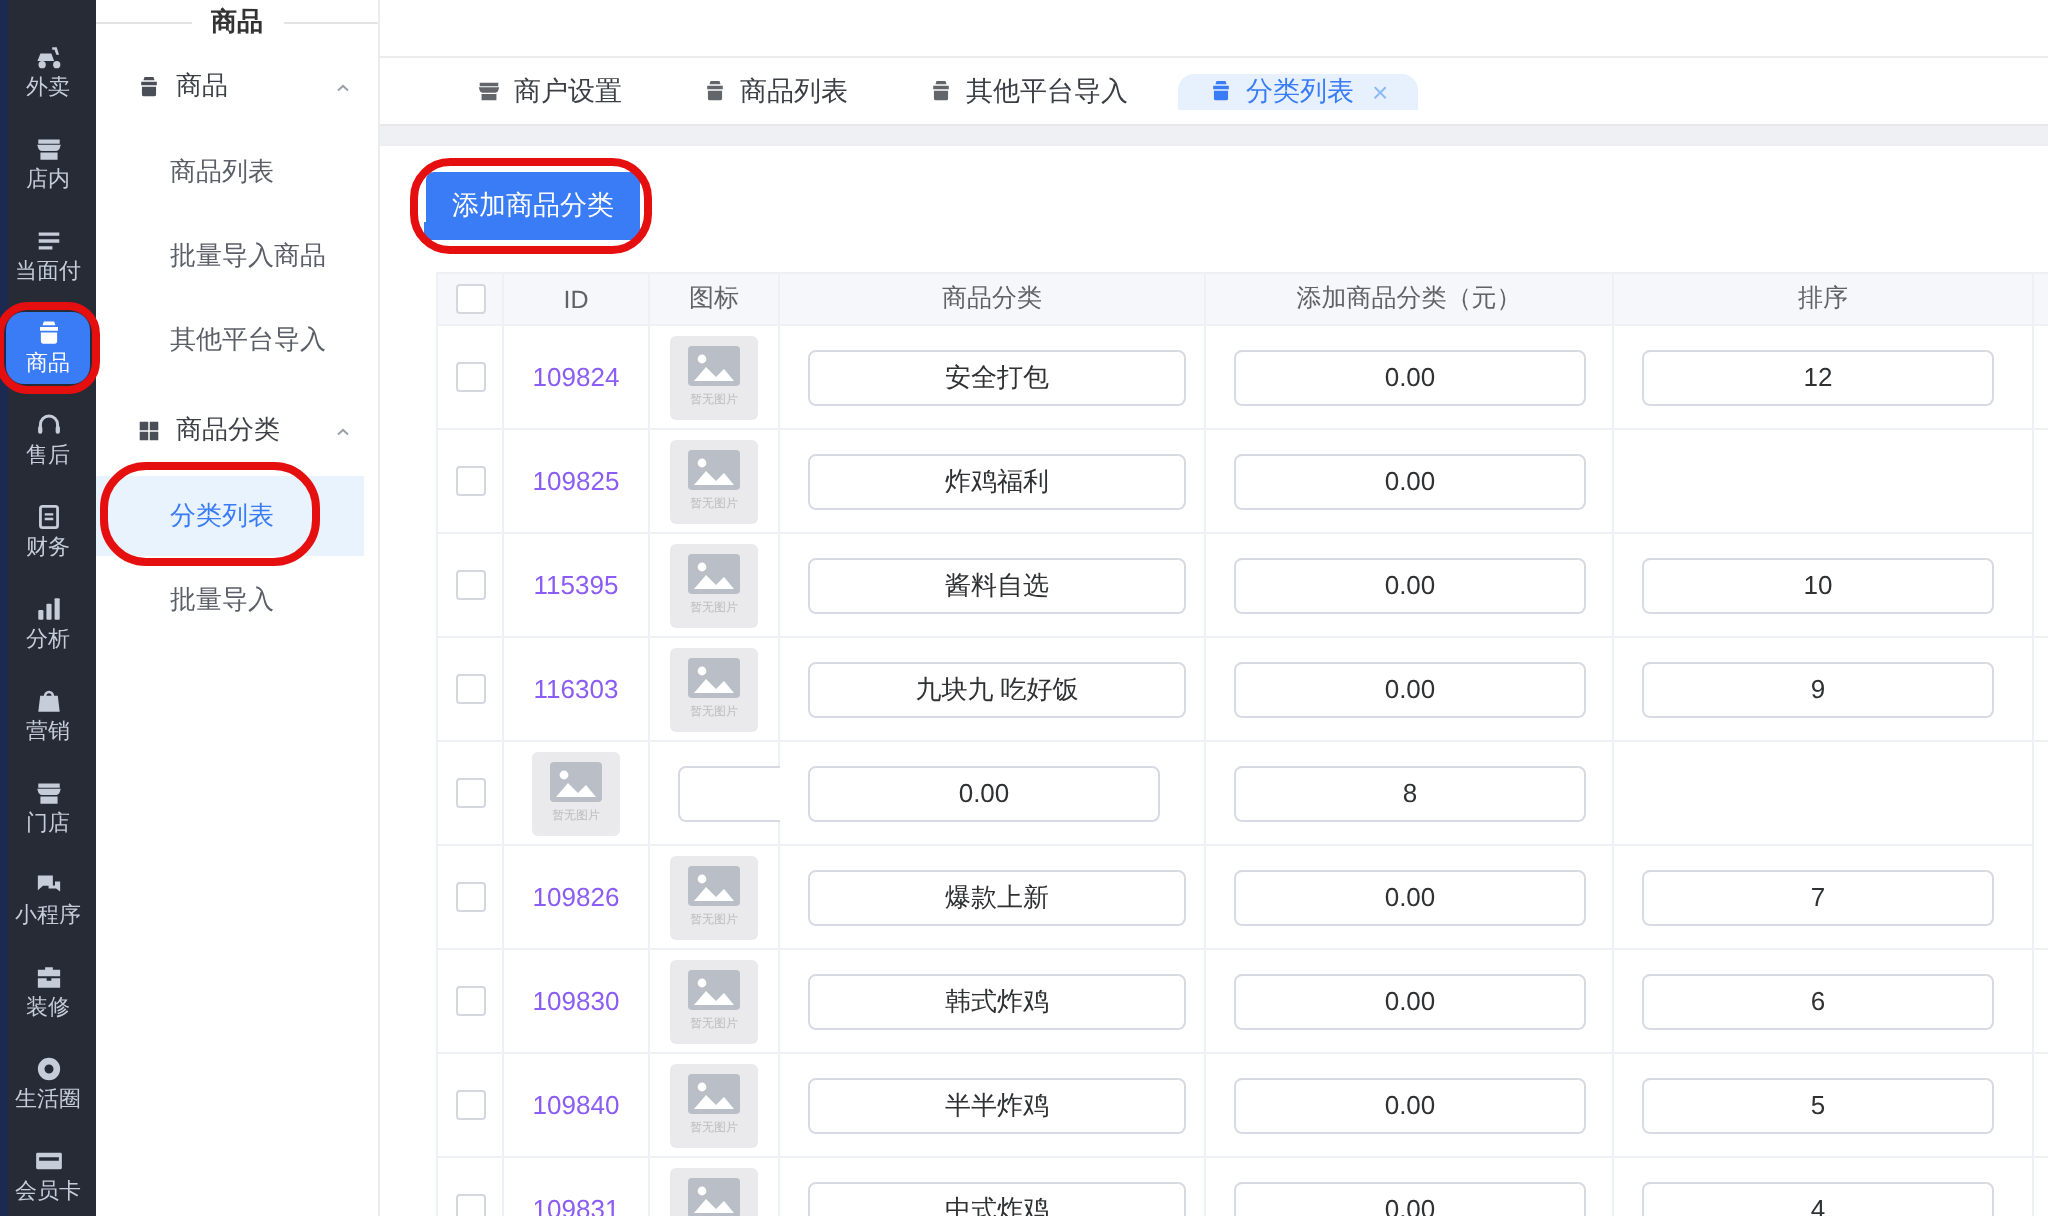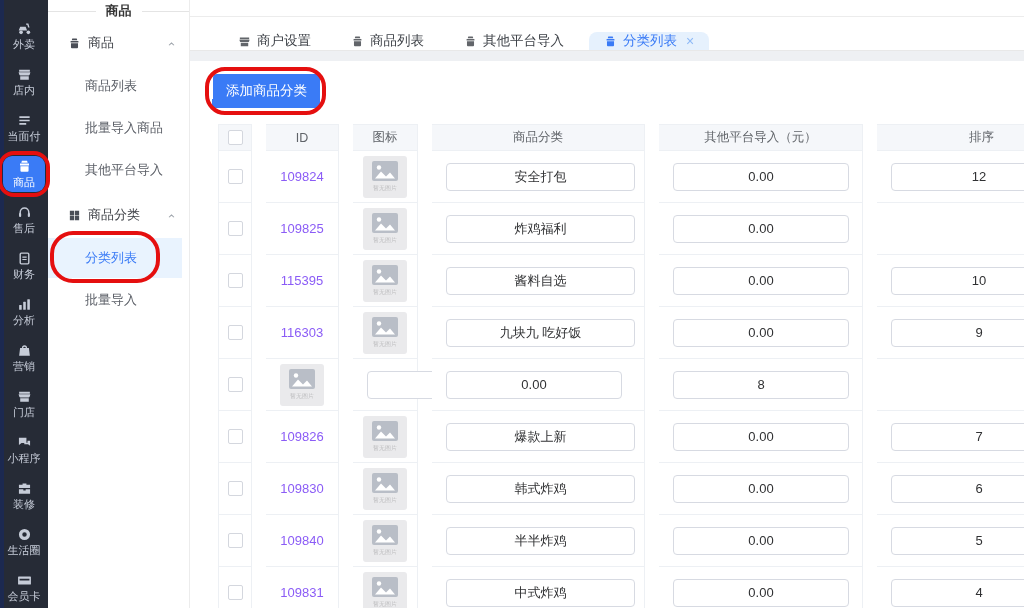--- a/index.html
+++ b/index.html
@@ -32,37 +32,37 @@
   .sm-group{display:flex;align-items:center;padding:14px 12px 12px 20px;color:#3c3f45;font-size:13px;cursor:pointer;}
   .sm-group .gicon{display:flex;margin-right:7px;color:#4a4e57;}
   .sm-group .gicon svg{fill:currentColor;}
   .sm-group .caret{margin-left:auto;color:#9aa0a8;display:flex;}
   .sm-group .caret svg{fill:currentColor;}
   .sm-item{position:relative;padding:11px 12px 11px 37px;color:#5a5e66;font-size:13px;cursor:pointer;margin:2px 0;}
   .sm-item.active{background:#e9f3fe;color:#3a7bf6;margin-right:7px;}
 
   
   .main{position:absolute;left:190px;top:0;right:0;bottom:0;background:#fff;overflow:hidden;}
-  .tabbar{height:33px;margin-top:16px;border-top:1px solid #ececec;border-bottom:1px solid #e8e8e8;
-          display:flex;align-items:flex-end;padding-left:33px;gap:10px;}
+  .tabbar{height:33px;margin-top:28px;border-top:1px solid #ececec;border-bottom:1px solid #e8e8e8;
+          display:flex;align-items:center;padding-left:33px;gap:10px;}
   .tab{display:inline-flex;align-items:center;gap:6px;padding:0 15px;font-size:13.5px;color:#3b3f45;cursor:pointer;white-space:nowrap;}
   .tab svg{fill:currentColor;opacity:.8;}
   .tab.active{background:#e6f1fd;color:#3a7bf6;border-radius:8px 8px 0 0;}
   .tab.active svg{opacity:1;}
   .tab .close{margin-left:3px;color:#8db9f7;font-size:14px;line-height:1;cursor:pointer;}
   .gapstrip{height:10px;background:#eef0f3;}
   .content{position:relative;padding:13px 0 0 23px;}
   .fragment{position:absolute;left:22px;top:38px;width:9px;height:9px;background:#3a7bf6;z-index:1;}
   .btnwrap{position:relative;display:inline-block;z-index:2;}
   .btn-add{background:#3a7bf6;color:#fff;border:none;border-radius:4px;font-size:13.5px;
            padding:8px 13px;cursor:pointer;font-family:inherit;}
 
   
   .tbl{width:806px;margin:16px 0 0 5px;overflow:hidden;}
-  .trow{display:grid;grid-template-columns:34px 73px 65px 213px 204px 210px 80px;gap:14px;}
+  .trow{display:grid;grid-template-columns:34px 73px 65px 213px 204px 210px 80px;}
   .tc{border-right:1px solid #edf0f4;border-bottom:1px solid #edf0f4;display:flex;align-items:center;
       justify-content:center;box-sizing:border-box;background:#fff;min-width:0;}
   .trow .tc:first-child{border-left:1px solid #edf0f4;}
   .trow.head .tc{height:27px;background:#f5f7fa;color:#5f6368;font-size:12.5px;border-top:1px solid #edf0f4;}
   .trow.body .tc{height:52px;}
   .tc.left{justify-content:flex-start;padding-left:14px;}
   .cb{width:13px;height:13px;border:1px solid #d4d7de;border-radius:2px;background:#fff;display:inline-block;cursor:pointer;}
   .cell-id{color:#8b5cf6;font-size:13px;}
   .tin{height:28px;border:1px solid #d7dae2;border-radius:4px;padding:0 9px;font-size:13px;color:#303133;
        font-family:inherit;box-sizing:border-box;background:#fff;outline:none;text-align:center;}
@@ -279,21 +279,21 @@
       </span>
 
       <div class="tbl">
         <div class="trow head">
           <div class="tc">
             <span class="cb"></span>
           </div>
           <div class="tc">ID</div>
           <div class="tc">图标</div>
           <div class="tc">商品分类</div>
-          <div class="tc">其他平台导入（元）</div>
+          <div class="tc">添加商品分类（元）</div>
           <div class="tc">排序</div>
           <div class="tc"></div>
         </div>
         <div id="tbody">
             <div class="trow body">
               <div class="tc">
                 <span class="cb"></span>
               </div>
               <div class="tc cell-id">109824</div>
               <div class="tc">

